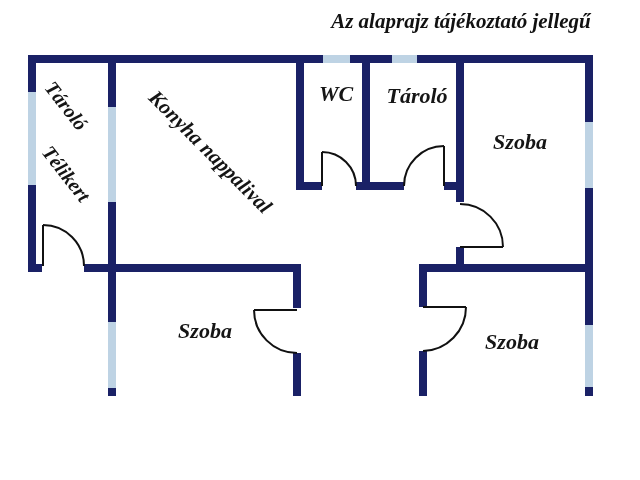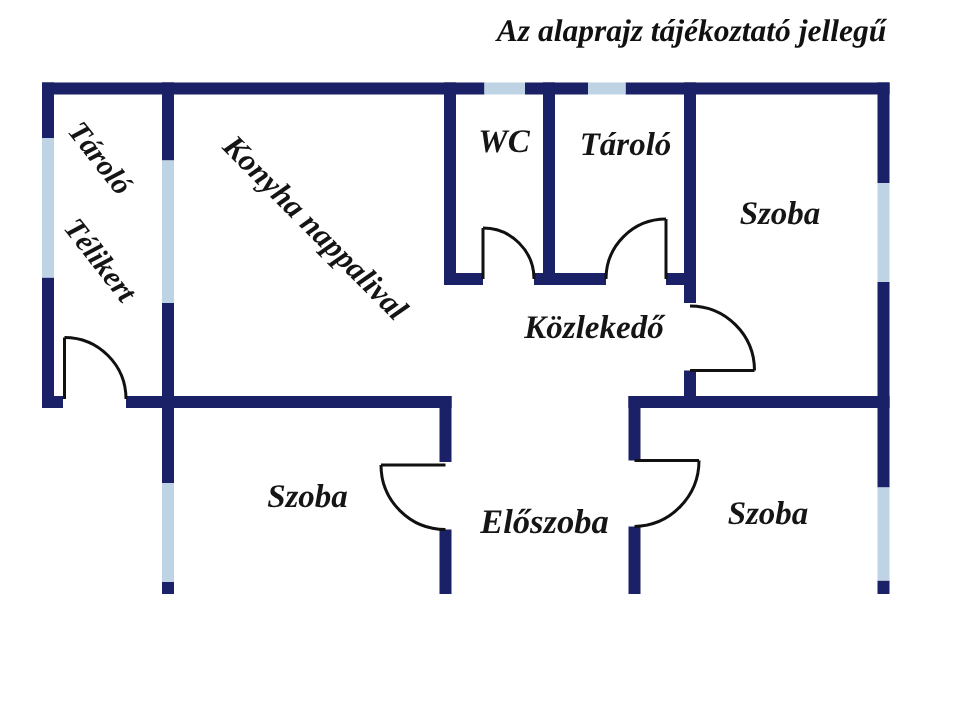--- a/index.html
+++ b/index.html
@@ -97,18 +97,16 @@
 
     <polygon points="350,452 341,465 346.5,465 346.5,478 353.5,478 353.5,465 359,465" fill="#c5271c"></polygon>
   </svg>
 
   <div class="lbl rot52" style="left:66px;top:106px;font-size:20px">Tároló</div>
   <div class="lbl rot52" style="left:66px;top:174px;font-size:20px">Télikert</div>
   <div class="lbl rot45" style="left:210px;top:152px;font-size:21px">Konyha nappalival</div>
   <div class="lbl" style="left:336px;top:94px">WC</div>
   <div class="lbl" style="left:417px;top:96px">Tároló</div>
   <div class="lbl" style="left:520px;top:142px">Szoba</div>
-  <div class="lbl" style="left:396px;top:218px">Közlekedő</div>
   <div class="lbl" style="left:205px;top:331px">Szoba</div>
-  <div class="lbl" style="left:363px;top:348px;font-size:23px">Előszoba</div>
   <div class="lbl" style="left:512px;top:342px">Szoba</div>
 
 </div>
 
 </body></html>

